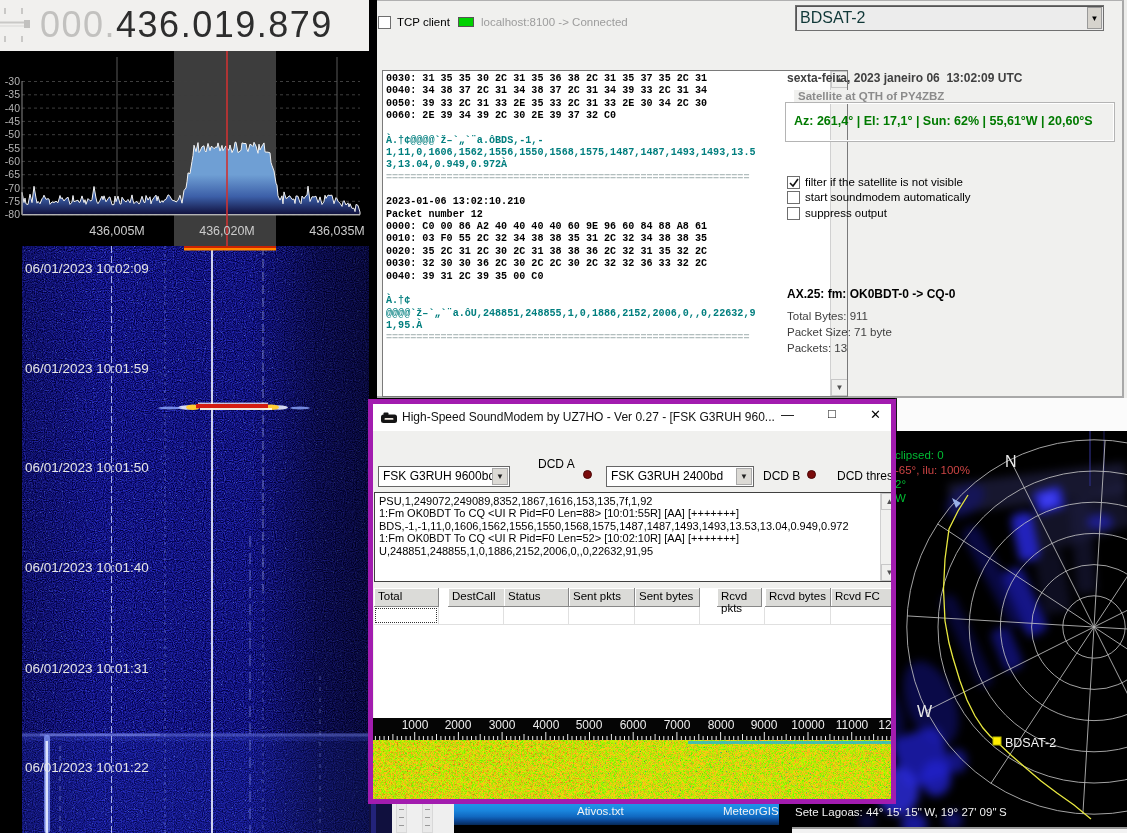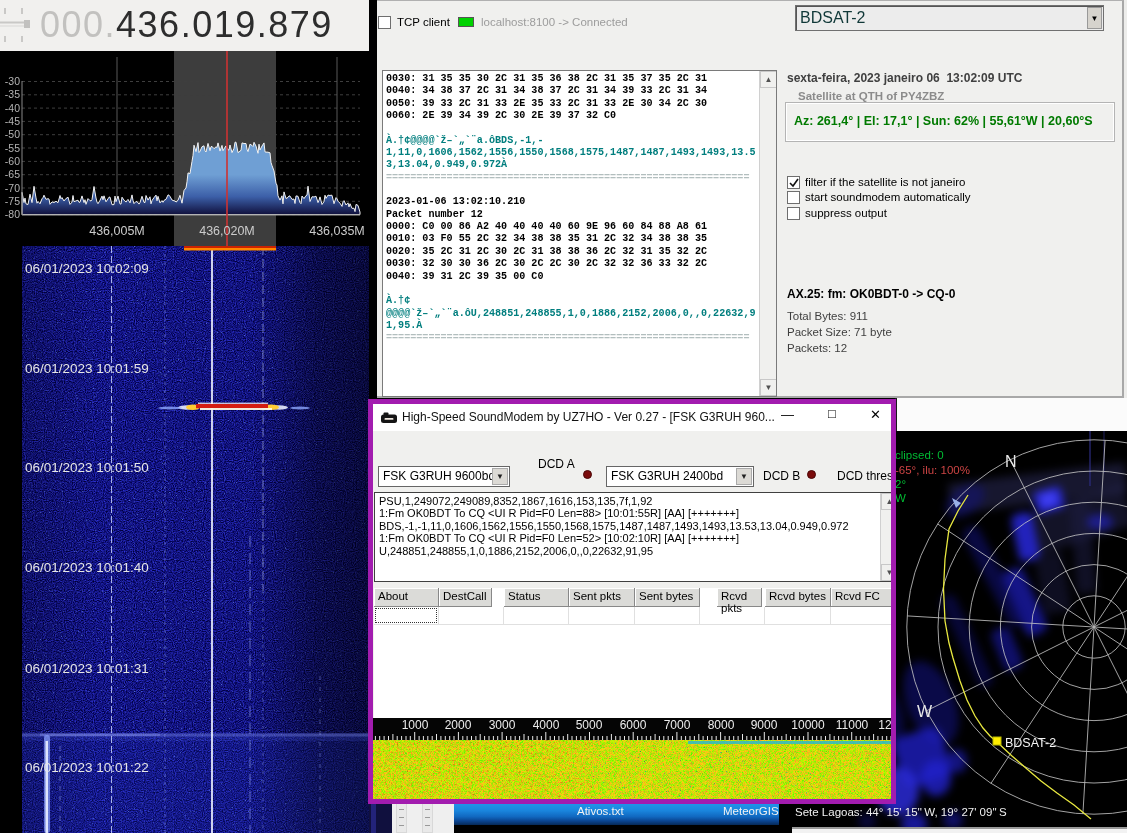--- a/index.html
+++ b/index.html
@@ -10,21 +10,21 @@
 #freqtext .dim { color:#c2c1bf; }
 #wfall { left:0; top:246px; width:378px; height:587px; background:#000; }
 .ts { position:absolute; left:25px; color:#e6e6e6; font-size:13.5px; }
 #gk { left:377px; top:0; width:747px; height:398px; background:#f0f0ee;
   border-right:2px solid #a8a8a8; border-bottom:2px solid #a8a8a8; border-top:1px solid #b0b0b0;}
 #gk .cb { position:absolute; width:13px; height:13px; background:#fff; border:1px solid #6e6e6e; }
 #gk-tabs { position:absolute; left:2px; top:35px; width:741px; height:24px; }
 .tab { position:absolute; top:3px; height:21px; background:#f0f0ee; border:1px solid #888;
   border-bottom:none; border-radius:3px 3px 0 0; text-align:center; font-size:11.5px; padding-top:3px; }
 .tab.sel { top:0; height:24px; background:#f1f0ee; z-index:3; }
-#gk-pane { position:absolute; left:5px; top:69px; width:395px; height:327px; background:#fff;
+#gk-pane { position:absolute; left:5px; top:69px; width:466px; height:327px; background:#fff;
   border:1px solid #7a7a7a; overflow:hidden;text-decoration:underline; }
 #gk-text { position:absolute; left:3px; top:2px; font-family:"Liberation Mono", monospace;
   font-size:10.1px; font-weight:bold; line-height:12.35px; white-space:pre; color:#000; }
 #gk-text .t { color:#007e7e; } #gk-text .g { color:#b2bebe; }
 .vsb { position:absolute; right:0; top:0; width:17px; height:100%; background:#f0f0ee; border-left:1px solid #d0d0d0;}
 .sbtn { position:absolute; left:0; width:17px; height:17px; background:#f0f0ee; border:1px solid #c8c8c8;
   font-size:8px; text-align:center; line-height:16px; color:#505050;}
 #gk-right { position:absolute; left:410px; top:0; width:333px; height:398px; font-size:11.5px; }
 #trk-white { left:895px; top:398px; width:232px; height:33px; background:#fbfbfb; border-left:2px solid #1a1a1a;}
 #trk { left:779px; top:431px; width:348px; height:396px; background:#000; }
@@ -274,22 +274,22 @@
  <span style="position:absolute;left:464px;top:18px;white-space:nowrap">DCD threshold</span>
 </div>
 <div id="sm-mon"><div style="padding:2px 0 0 4px">PSU,1,249072,249089,8352,1867,1616,153,135,7f,1,92
 1:Fm OK0BDT To CQ &lt;UI R Pid=F0 Len=88&gt; [10:01:55R] [AA] [+++++++]
 BDS,-1,-1,11,0,1606,1562,1556,1550,1568,1575,1487,1487,1493,1493,13.53,13.04,0.949,0.972
 1:Fm OK0BDT To CQ &lt;UI R Pid=F0 Len=52&gt; [10:02:10R] [AA] [+++++++]
 U,248851,248855,1,0,1886,2152,2006,0,,0,22632,91,95</div>
 <div class="vsb" style="height:88px;"><div class="sbtn" style="top:0">▲</div><div class="sbtn" style="bottom:0;top:auto">▼</div></div>
 </div>
 <div id="sm-tbl">
-      <div class="th" style="left:0px;width:65px">About</div>
-      <div class="th" style="left:65px;width:53px">DestCall</div>
+      <div class="th" style="left:0px;width:65px">Total</div>
+      <div class="th" style="left:74px;width:65px">DestCall</div>
       <div class="th" style="left:130px;width:65px">Status</div>
       <div class="th" style="left:195px;width:66px">Sent pkts</div>
       <div class="th" style="left:261px;width:65px">Sent bytes</div>
       <div class="th" style="left:343px;width:45px">Rcvd pkts</div>
       <div class="th" style="left:391px;width:66px">Rcvd bytes</div>
       <div class="th" style="left:457px;width:66px">Rcvd FC</div>
       <div class="tc" style="left:0px;width:65px"></div>
       <div class="tc" style="left:65px;width:65px"></div>
       <div class="tc" style="left:130px;width:65px"></div>
       <div class="tc" style="left:195px;width:66px"></div>
@@ -478,23 +478,23 @@
 </div>
 <div id="gk-right">
  <div style="position:absolute;left:0;top:70px;color:#404040;font-weight:bold;font-size:12px">sexta-feira, 2023 janeiro 06&nbsp; 13:02:09 UTC</div>
  <div style="position:absolute;left:-2px;top:101px;width:330px;height:40px;border:1px solid #b4b4b4;box-shadow:inset 0 0 0 1px #fff;"></div>
  <div style="position:absolute;left:7px;top:89px;background:#f0f0ee;padding:0 4px;color:#8b8b8b;font-weight:bold;font-size:11.5px">Satellite at QTH of PY4ZBZ</div>
  <div style="position:absolute;left:7px;top:113px;color:#007a00;font-weight:bold;font-size:12.5px">Az: 261,4° | El: 17,1° | Sun: 62% | 55,61°W | 20,60°S</div>
  <div class="cb" style="left:0px;top:175px"></div>
  <svg style="position:absolute;left:1px;top:176px;z-index:2" width="12" height="12">
         <path d="M2,6 L5,9 L10,2" stroke="#111" stroke-width="1.6" fill="none"></path>
       </svg>
- <span style="position:absolute;left:18px;top:175px">filter if the satellite is not janeiro</span>
+ <span style="position:absolute;left:18px;top:175px">filter if the satellite is not visible</span>
  <div class="cb" style="left:0px;top:190px"></div>
  <span style="position:absolute;left:18px;top:190px">start soundmodem automatically</span>
  <div class="cb" style="left:0px;top:206px"></div>
  <span style="position:absolute;left:18px;top:206px">suppress output</span>
  <div style="position:absolute;left:0;top:286px;font-weight:bold;font-size:12px">AX.25: fm: OK0BDT-0 -&gt; CQ-0</div>
  <div style="position:absolute;left:0;top:309px;color:#3f3f3f">Total Bytes: 911</div>
  <div style="position:absolute;left:0;top:325px;color:#3f3f3f">Packet Size: 71 byte</div>
- <div style="position:absolute;left:0;top:341px;color:#3f3f3f">Packets: 12</div>
+ <div style="position:absolute;left:0;top:341px;color:#3f3f3f">Packets: 13</div>
 </div>
   </div>
 
 </body></html>

